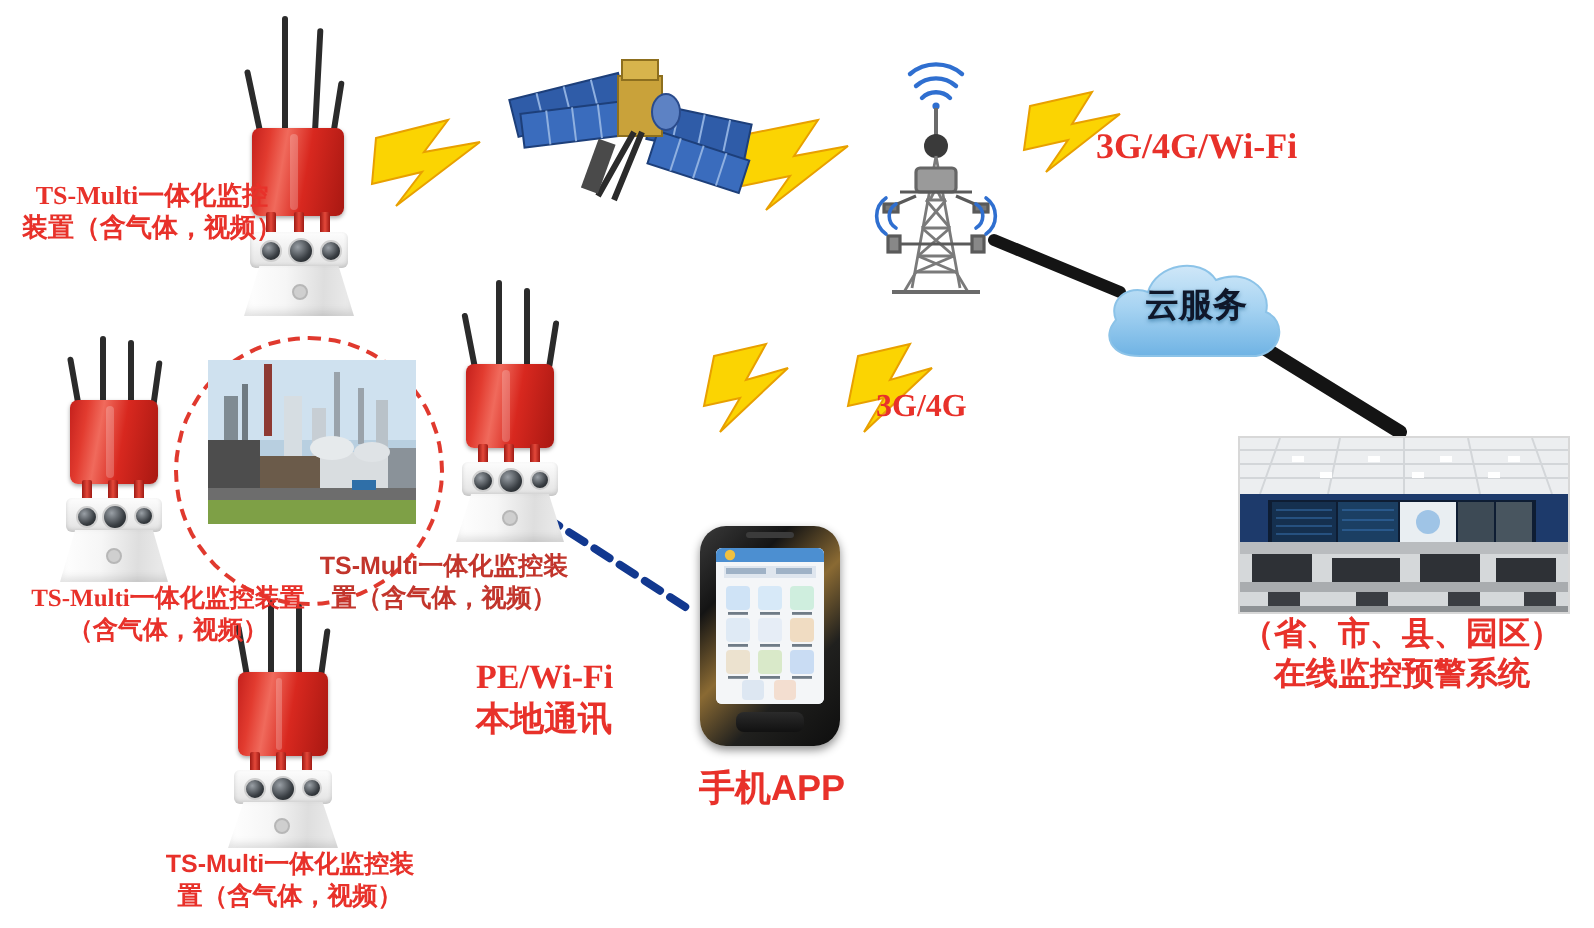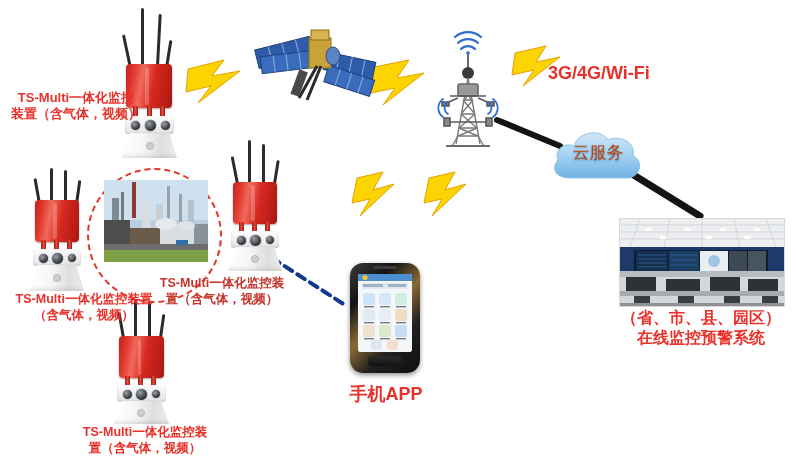--- a/index.html
+++ b/index.html
@@ -15,21 +15,21 @@
   .lbl{
     position:absolute;
     color:#e8312a;
     font-weight:bold;
     line-height:1.25;
     text-align:center;
     white-space:pre;
     letter-spacing:0px;
   }
   .lbl-dark{color:#c2352c;}
-  .lbl-left{text-align:left;}
+  .lbl-left{text-align:left;font-family:Liberation Serif, serif;}
   svg{display:block;overflow:visible;}
   .bolt{fill:#fbd402;stroke:#e8a000;stroke-width:1;}
   .devwrap{position:absolute;}
   
   .dev-ant{position:absolute;background:#2b2b2b;border-radius:2px;transform-origin:bottom center;}
   .dev-body{
     position:absolute;
     background:linear-gradient(100deg,#c4201c 0%,#e23b2f 18%,#f06a5c 34%,#d8281f 58%,#a81812 100%);
     border-radius:4px;
     box-shadow:0 1px 2px rgba(0,0,0,.35);
@@ -45,21 +45,21 @@
   }
   .dev-lens{position:absolute;background:radial-gradient(circle at 35% 32%,#9aa0a6,#3a3f44 60%,#15181b);border-radius:50%;border:1px solid #cfcfcf;}
   .dev-cone{
     position:absolute;
     background:linear-gradient(92deg,#ffffff 0%,#f6f6f6 38%,#dedede 72%,#ededed 100%);
     box-shadow:inset 0 -2px 4px rgba(0,0,0,.12);
   }
   .dev-dot{position:absolute;background:#cfcfcf;border-radius:50%;border:1px solid #b7b7b7;}
   
   .cloudtxt{
-    position:absolute;color:#c2410c;font-weight:normal;
+    position:absolute;color:#0f172a;font-weight:bold;
     text-shadow:0 1px 2px rgba(0,80,130,.55);
     white-space:nowrap;
   }
   
   .dashcircle{
     position:absolute;border:2px dashed #e0392e;border-radius:50%;
   }
   .photo{position:absolute;overflow:hidden;}
   
   .room{position:absolute;overflow:hidden;border:1px solid #d8d8d8;}
@@ -388,22 +388,25 @@
 （含气体，视频）</div>
 
   <div class="lbl lbl-dark" style="left:152px;top:276px;width:140px;font-size:12.5px;">TS-Multi一体化监控装
 置（含气体，视频）</div>
 
   <div class="lbl" style="left:70px;top:425px;width:150px;font-size:12.5px;">TS-Multi一体化监控装
 置（含气体，视频）</div>
 
 
 
+  <div class="lbl lbl-left" style="left:438px;top:194px;width:90px;font-size:16px;">3G/4G</div>
 
   <div class="lbl lbl-left" style="left:548px;top:62px;width:170px;font-size:18px;">3G/4G/Wi-Fi</div>
 
+  <div class="lbl lbl-left" style="left:238px;top:328px;width:130px;font-size:17px;">PE/Wi-Fi
+本地通讯</div>
 
   <div class="lbl" style="left:345px;top:383px;width:82px;font-size:18px;">手机APP</div>
 
   <div class="lbl" style="left:608px;top:308px;width:186px;font-size:16px;">（省、市、县、园区）
 在线监控预警系统</div>
 
 </div>
 
 </body></html>

